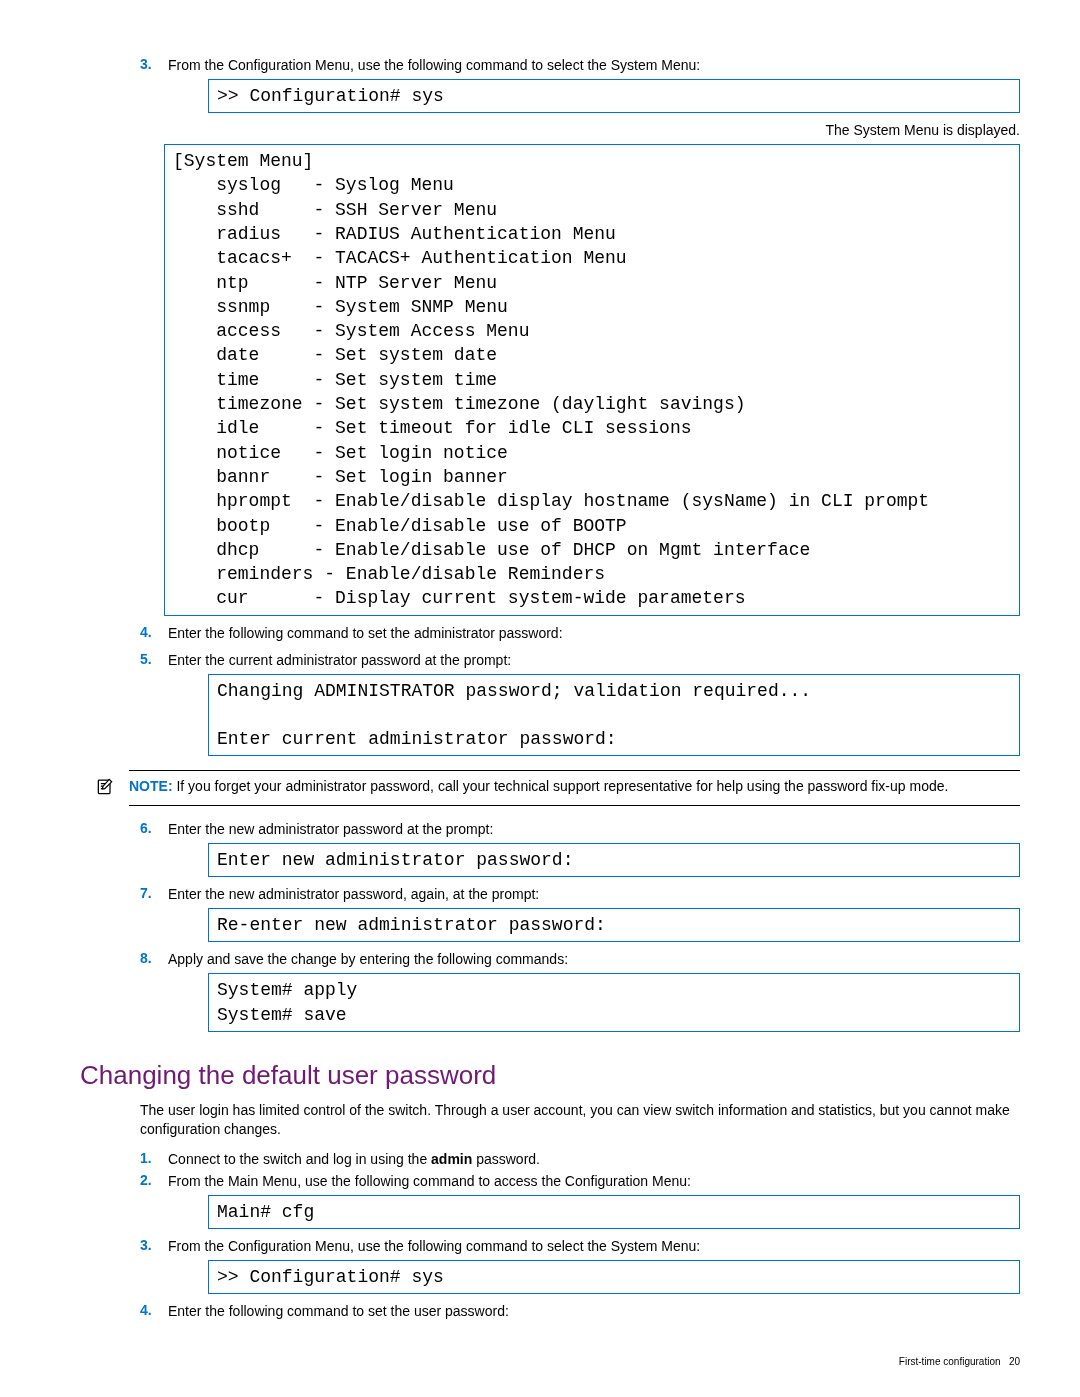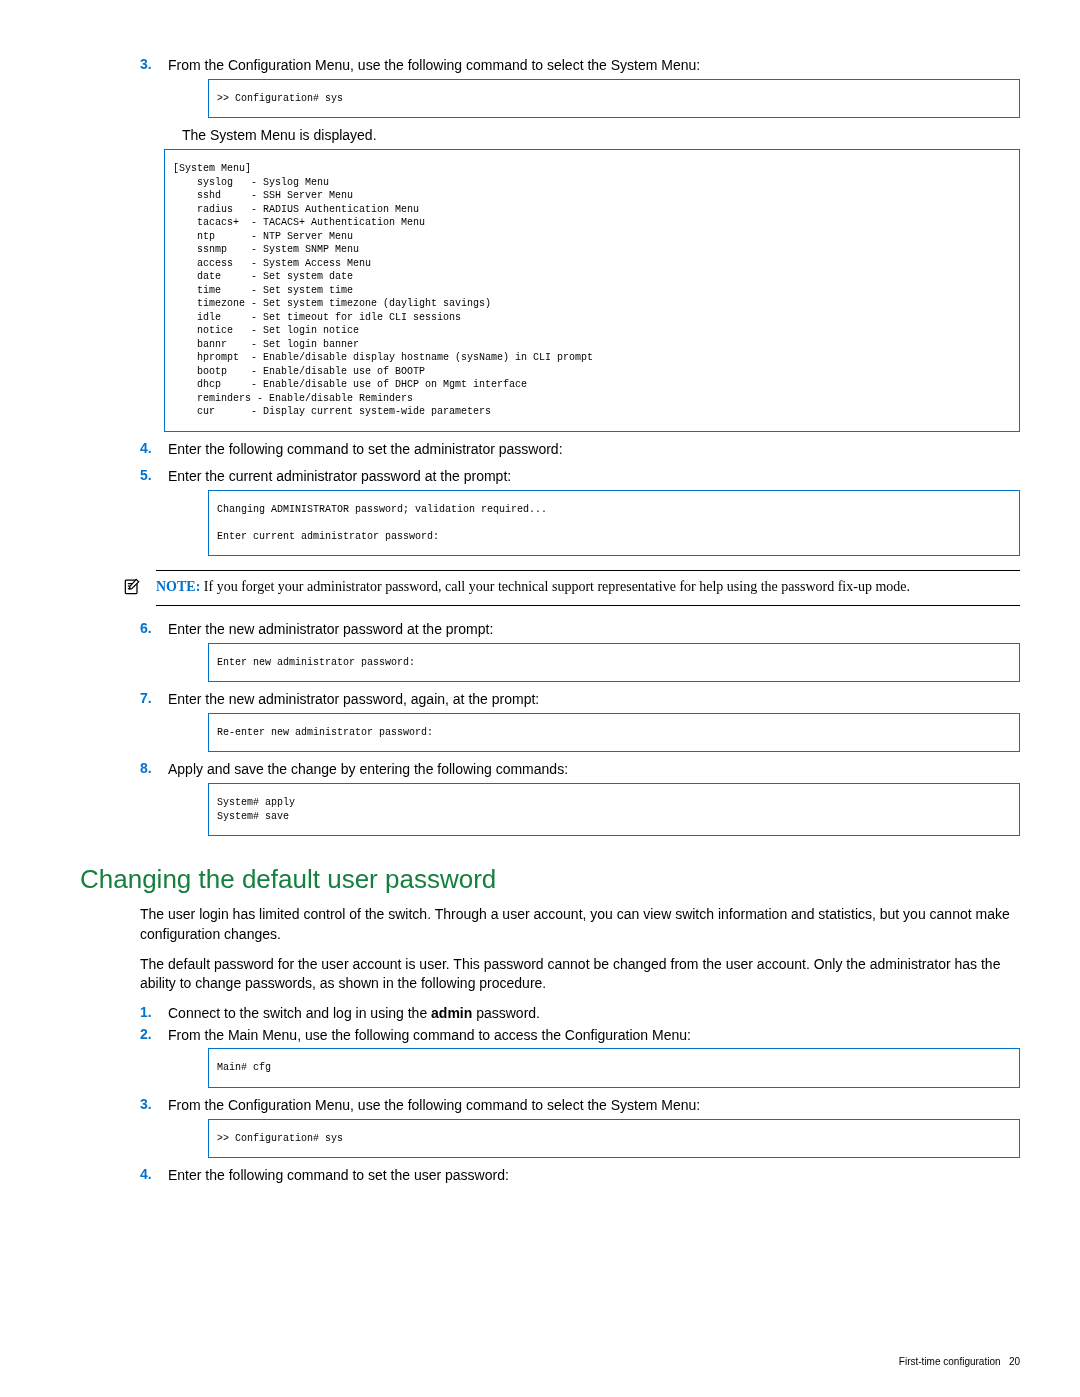--- a/index.html
+++ b/index.html
@@ -27,34 +27,34 @@
     min-width: 28px;
     flex-shrink: 0;
   }
   .ol-text {
     flex: 1;
     line-height: 1.35;
   }
   .sub-text {
     margin: 6px 0 4px 102px;
     line-height: 1.35;
+    text-align: right;
   }
   .codebox {
     margin: 4px 0 8px 128px;
     border: 1.5px solid #0073cf;
-    padding: 12px 8px;
+    padding: 4px 8px;
     font-family: "Courier New", monospace;
-    font-size: 10px;
+    font-size: 18px;
     white-space: pre;
     line-height: 1.35;
   }
   .note-block {
-    margin: 14px 0 14px 76px;
+    margin: 14px 0 14px 49px;
     position: relative;
-    font-family: Liberation Serif, serif;
   }
   .note-icon {
     position: absolute;
     left: -34px;
     top: 6px;
     font-size: 19px;
     color: #333;
   }
   .note-rule {
     border-top: 1px solid #000;
@@ -66,21 +66,21 @@
   }
   .note-text {
     line-height: 1.4;
     padding: 2px 0;
   }
   .note-label {
     color: #0073cf;
     font-weight: bold;
   }
   h2.section-heading {
-    color: #15803d;
+    color: #701a75;
     font-weight: normal;
     font-size: 26px;
     margin: 28px 0 10px 0;
     font-family: Arial, Helvetica, sans-serif;
   }
   .body-para {
     margin: 8px 0 10px 60px;
     line-height: 1.4;
   }
   .ol-item.tight { margin-top: 3px; margin-bottom: 3px; }
@@ -166,21 +166,20 @@
   <div class="ol-item">
     <div class="ol-num">8.</div>
     <div class="ol-text">Apply and save the change by entering the following commands:</div>
   </div>
   <div class="codebox">System# apply
 System# save</div>
 
   <h2 class="section-heading">Changing the default user password</h2>
 
   <div class="body-para">The user login has limited control of the switch. Through a user account, you can view switch information and statistics, but you cannot make configuration changes.</div>
-  <div class="body-para">The default password for the user account is user. This password cannot be changed from the user account. Only the administrator has the ability to change passwords, as shown in the following procedure.</div>
 
   <div class="ol-item tight">
     <div class="ol-num">1.</div>
     <div class="ol-text">
       <span>Connect to the switch and log in using the </span><span class="bold">admin</span><span> password.</span>
     </div>
   </div>
 
   <div class="ol-item tight">
     <div class="ol-num">2.</div>

